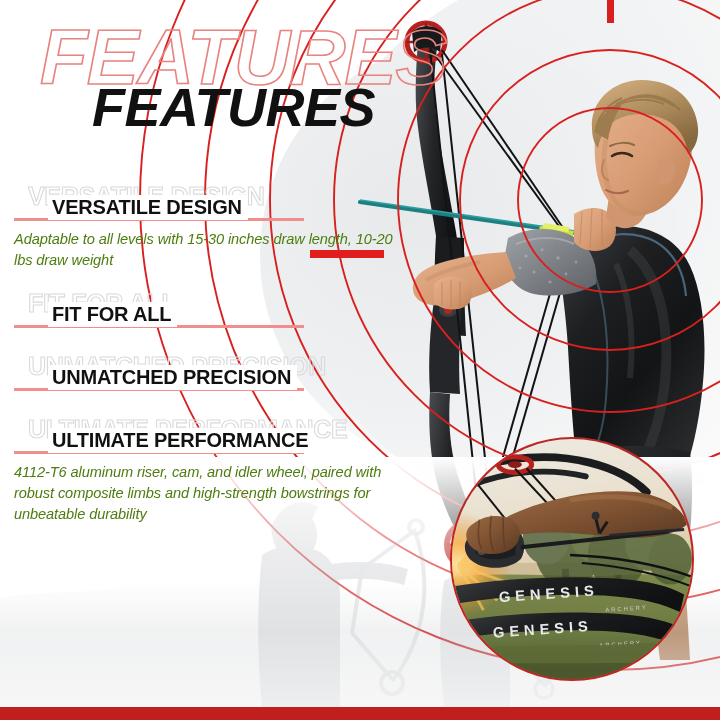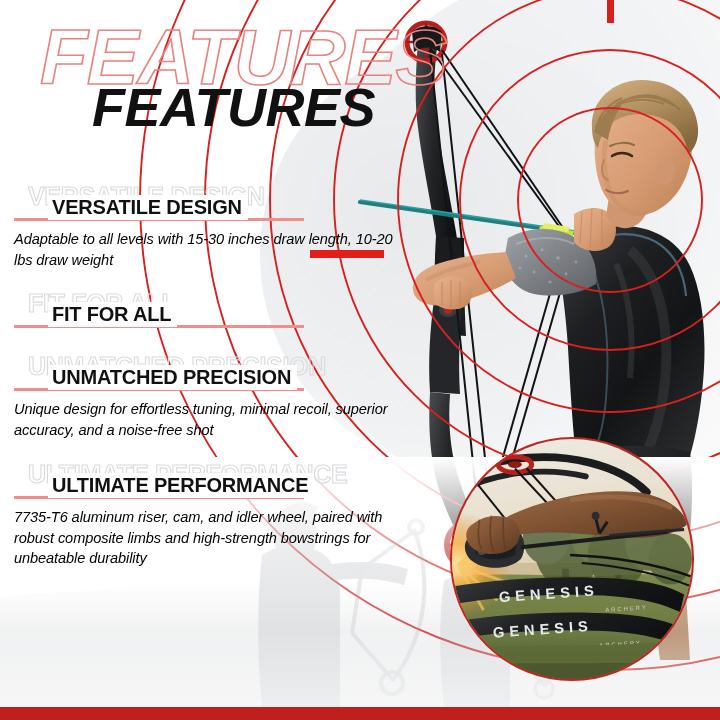--- a/index.html
+++ b/index.html
@@ -104,21 +104,21 @@
     color:#111111; line-height:1; white-space:nowrap;
     background:#ffffff;
     padding:2px 6px 3px 4px;
   }
   .feat-body {
     position:relative;
     margin-top:3px;
     font-size:14.6px;
     font-style:italic;
     font-weight:500;
-    color:#000000;
+    color:#4d7c0f;
     line-height:1.42;
     letter-spacing:-0.1px;
     max-width:400px;
   }
 
   
   .photo { position:absolute; left:330px; top:0px; width:390px; height:660px; }
   .photo svg { display:block; width:100%; height:100%; }
 
   
@@ -402,30 +402,29 @@
         <div class="feat-title">FIT FOR ALL</div>
       </div>
     </div>
 
     <div class="feature">
       <div class="feat-head">
         <div class="feat-ghost">UNMATCHED PRECISION</div>
         <div class="feat-rule"></div>
         <div class="feat-title">UNMATCHED PRECISION</div>
       </div>
-      <div class="feat-body">Unique design for effortless tuning, minimal recoil, superior accuracy, and a noise-free shot</div>
     </div>
 
     <div class="feature">
       <div class="feat-head">
         <div class="feat-ghost">ULTIMATE PERFORMANCE</div>
         <div class="feat-rule"></div>
         <div class="feat-title">ULTIMATE PERFORMANCE</div>
       </div>
-      <div class="feat-body">7735-T6 aluminum riser, cam, and idler wheel, paired with robust composite limbs and high-strength bowstrings for unbeatable durability</div>
+      <div class="feat-body">4112-T6 aluminum riser, cam, and idler wheel, paired with robust composite limbs and high-strength bowstrings for unbeatable durability</div>
     </div>
 
   </div>
 
   <div class="inset">
     <svg viewBox="0 0 244 244" xmlns="http://www.w3.org/2000/svg">
       <defs>
         <linearGradient id="sky" x1="0" y1="0" x2="0.2" y2="1">
           <stop offset="0%" stop-color="#efece5"></stop>
           <stop offset="45%" stop-color="#e8ddc8"></stop>

